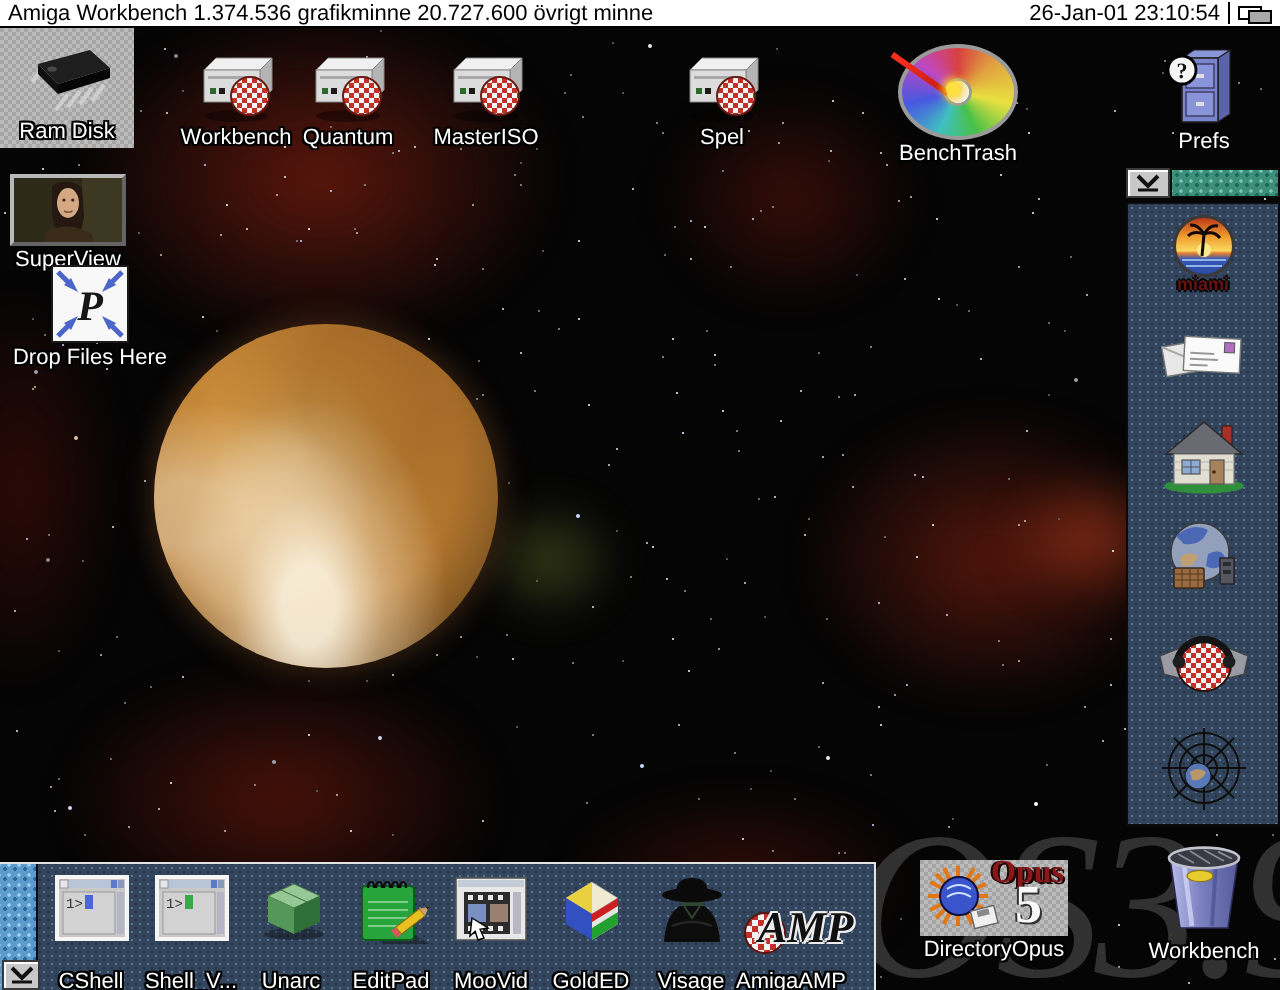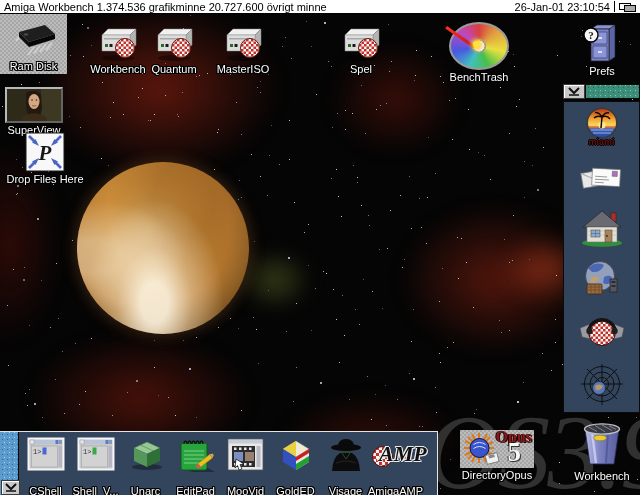--- a/index.html
+++ b/index.html
@@ -62,21 +62,21 @@
     text-shadow:-1px 0 #000,1px 0 #000,0 -1px #000,0 1px #000;}
   .rslot{display:flex;flex-direction:column;align-items:center;}
   
   .cd{position:relative;width:56px;height:44px;border-radius:50%;border:2px solid #9a9a9a;
     background:radial-gradient(circle, #f2f2f2 0 15%, #999 16% 19%, transparent 20%),
       conic-gradient(#d84040,#e0a040,#e8e040,#48c048,#40c0c0,#4858e0,#c048c0,#d84040);}
   .cd .laser{position:absolute;left:-4px;top:2px;width:34px;height:3px;background:linear-gradient(90deg,#ff3020,#c01810);
     transform:rotate(35deg);transform-origin:left top;}
   .cd .spark{position:absolute;left:22px;top:17px;width:7px;height:7px;background:#ffe040;border-radius:50%;box-shadow:0 0 4px 2px #ffd020;}
   .mona-frame{border:2px outset #b8b8b8;line-height:0;}
-  .amp-wrap{position:relative;width:49px;height:34px;}
+  .amp-wrap{position:relative;width:49px;height:34px;margin-top:10px;}
   .amp-ball{position:absolute;left:1px;top:9px;width:19px;height:19px;border-radius:50%;border:1px solid #5a1410;
     background:repeating-conic-gradient(#c23028 0% 25%, #f4f4f4 0% 50%);background-size:6px 6px;}
   .amp-text{position:absolute;left:8px;top:4px;font-family:"Liberation Serif",serif;font-style:italic;font-weight:bold;
     font-size:22px;color:#101010;letter-spacing:0;
     text-shadow:-1px 0 #ececec,1px 0 #ececec,0 -1px #ececec,0 1px #ececec,1px 1px #ececec,-1px -1px #ececec;}
   .opus-patch{position:absolute;left:460px;top:430px;width:74px;height:38px;z-index:8;}
   .opus-word{position:absolute;right:2px;top:-2px;font-family:"Liberation Serif",serif;font-weight:bold;
     font-size:16px;color:#8a1818;text-shadow:-1px 0 #200808,1px 1px #200808;}
   .opus-five{position:absolute;right:13px;top:7px;font-family:"Liberation Serif",serif;font-weight:bold;
     font-size:27px;color:#f8f8f8;text-shadow:1px 1px 0 #333,-1px 0 #333;}

